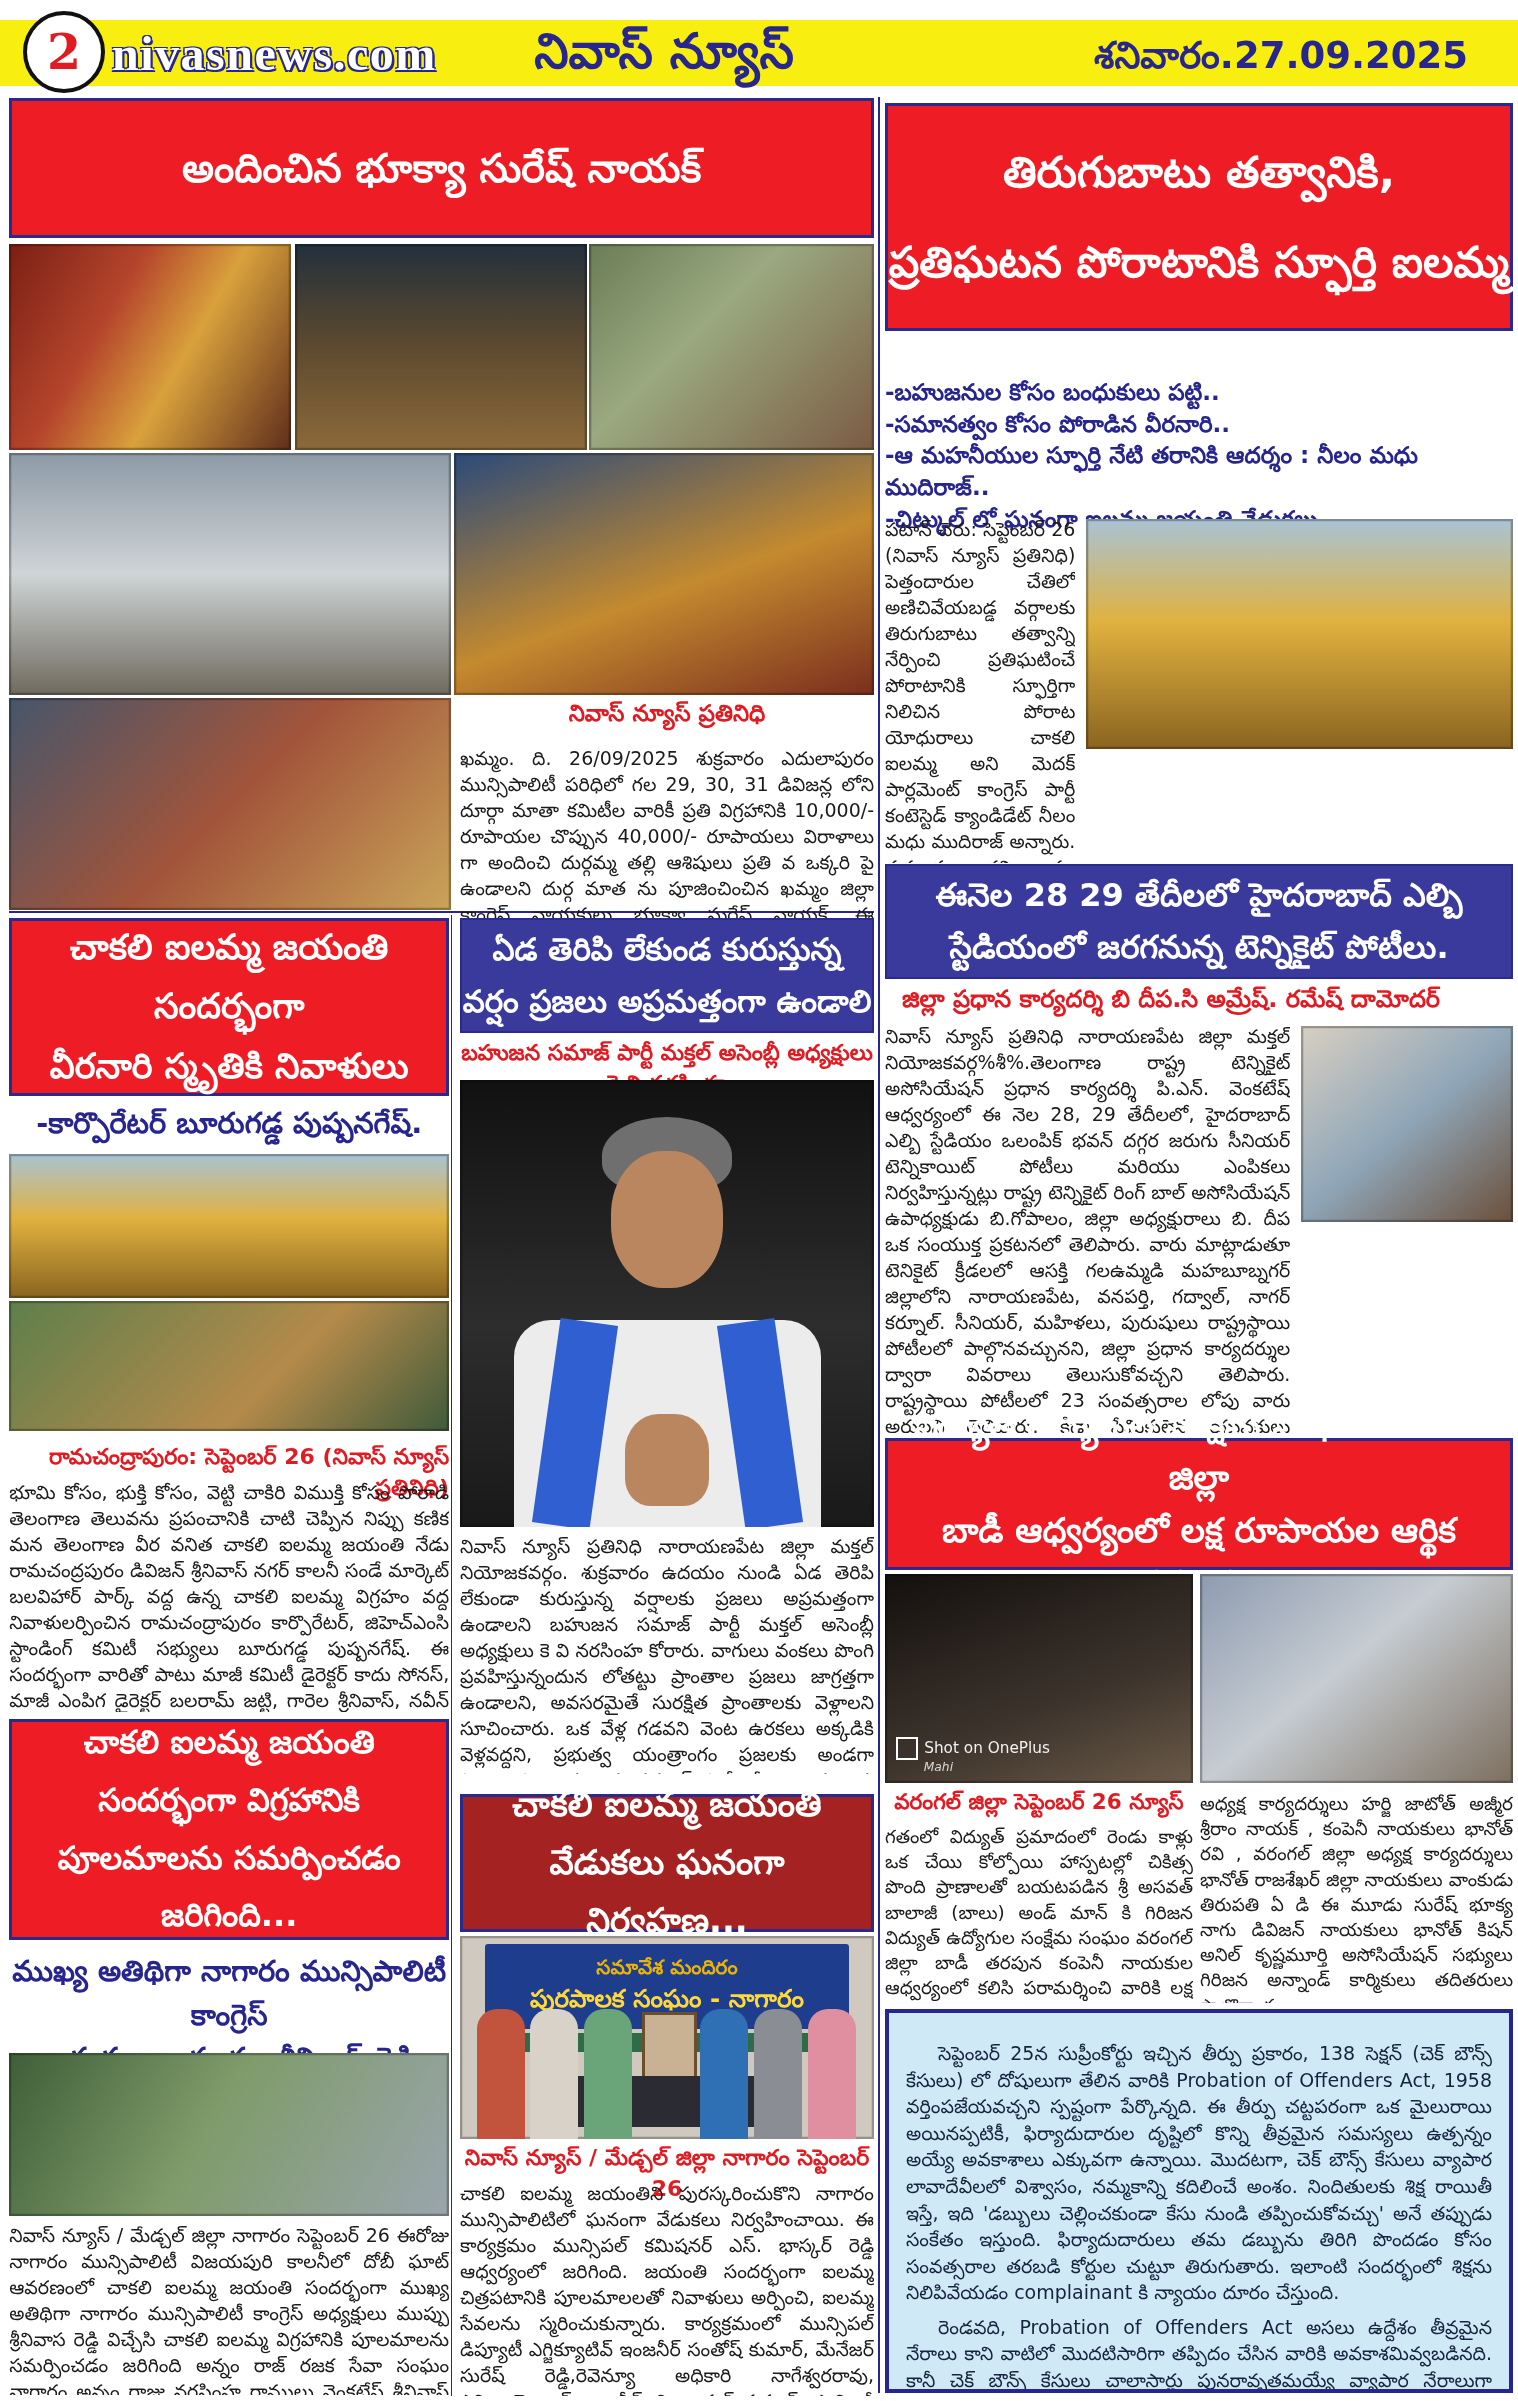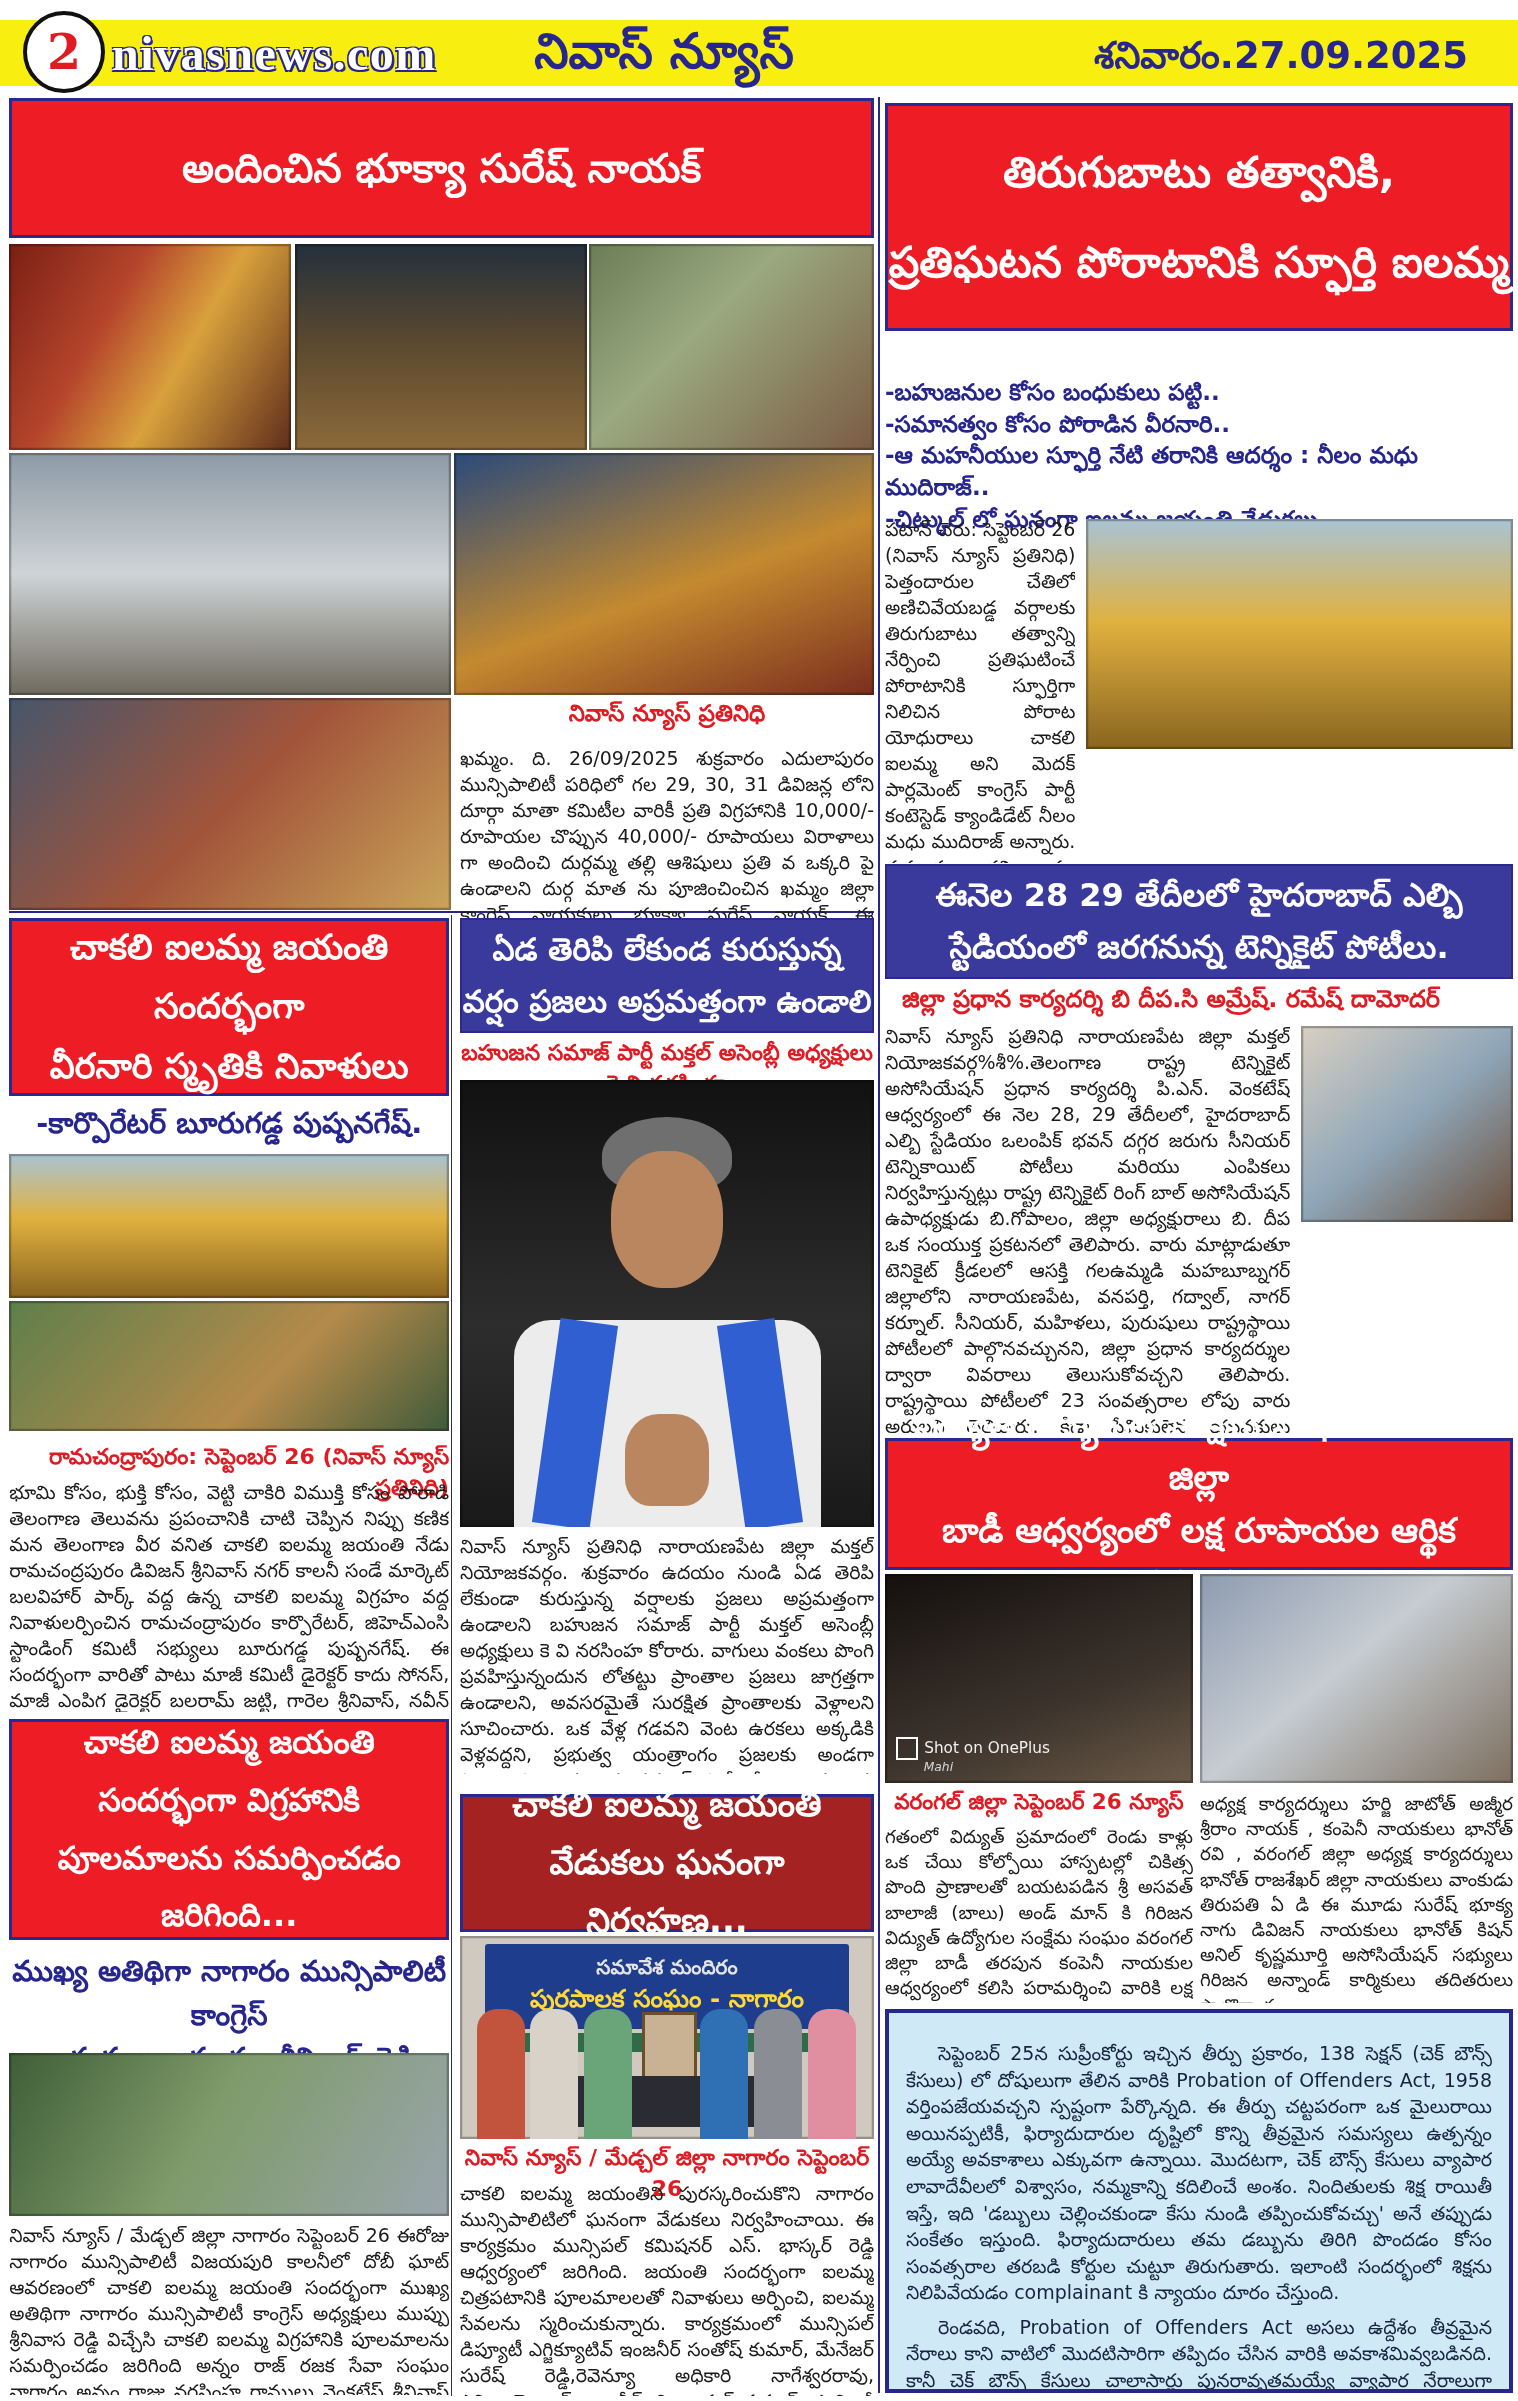--- a/index.html
+++ b/index.html
@@ -54,21 +54,21 @@
         background:#ececec;border-radius:37px 37px 0 0;}
   .portrait .scarf-l,.portrait .scarf-r{position:absolute;bottom:0;width:58px;height:206px;background:#2f5fd0;}
   .portrait .scarf-l{left:50%;margin-left:-121px;transform:rotate(8deg);}
   .portrait .scarf-r{left:50%;margin-left:64px;transform:rotate(-8deg);}
   .portrait .hands{position:absolute;left:50%;bottom:21.5px;width:84px;height:92px;margin-left:-42px;
         background:#b9865f;border-radius:40% 40% 30% 30%;}
   
   .meet{background:#cfc9bf;}
   .meet .banner{position:absolute;left:6%;top:4%;width:88%;height:42%;background:#1e3d8c;
         display:flex;flex-direction:column;justify-content:center;align-items:center;border-radius:3.1px;}
-  .meet .banner .b1{color:#e5e5e5;font-weight:bold;font-size:20px;}
+  .meet .banner .b1{color:#eab308;font-weight:bold;font-size:20px;}
   .meet .banner .b2{color:#ffd83a;font-weight:bold;font-size:24.6px;}
   .meet .green{position:absolute;left:10%;top:48%;width:80%;height:9%;background:#2f6b46;}
   .meet .table{position:absolute;left:50%;bottom:6%;width:184px;height:51px;margin-left:-92px;background:#2b2b33;}
   .meet .frame{position:absolute;left:50%;bottom:28%;width:49px;height:64px;margin-left:-24.6px;
         background:#c9b294;border:3.8px solid #6b4f2a;}
   .meet .fig{position:absolute;bottom:0;width:48px;height:130px;border-radius:20px 20px 0 0;}
   
   .wm{position:absolute;left:10.7px;bottom:9.2px;color:#f2f2f2;}
   .wm .ic{display:inline-block;width:18.4px;height:18.4px;border:2.3px solid #fff;vertical-align:middle;margin-right:6.1px;}
   .wm .t1{font-size:15.3px;vertical-align:middle;}

